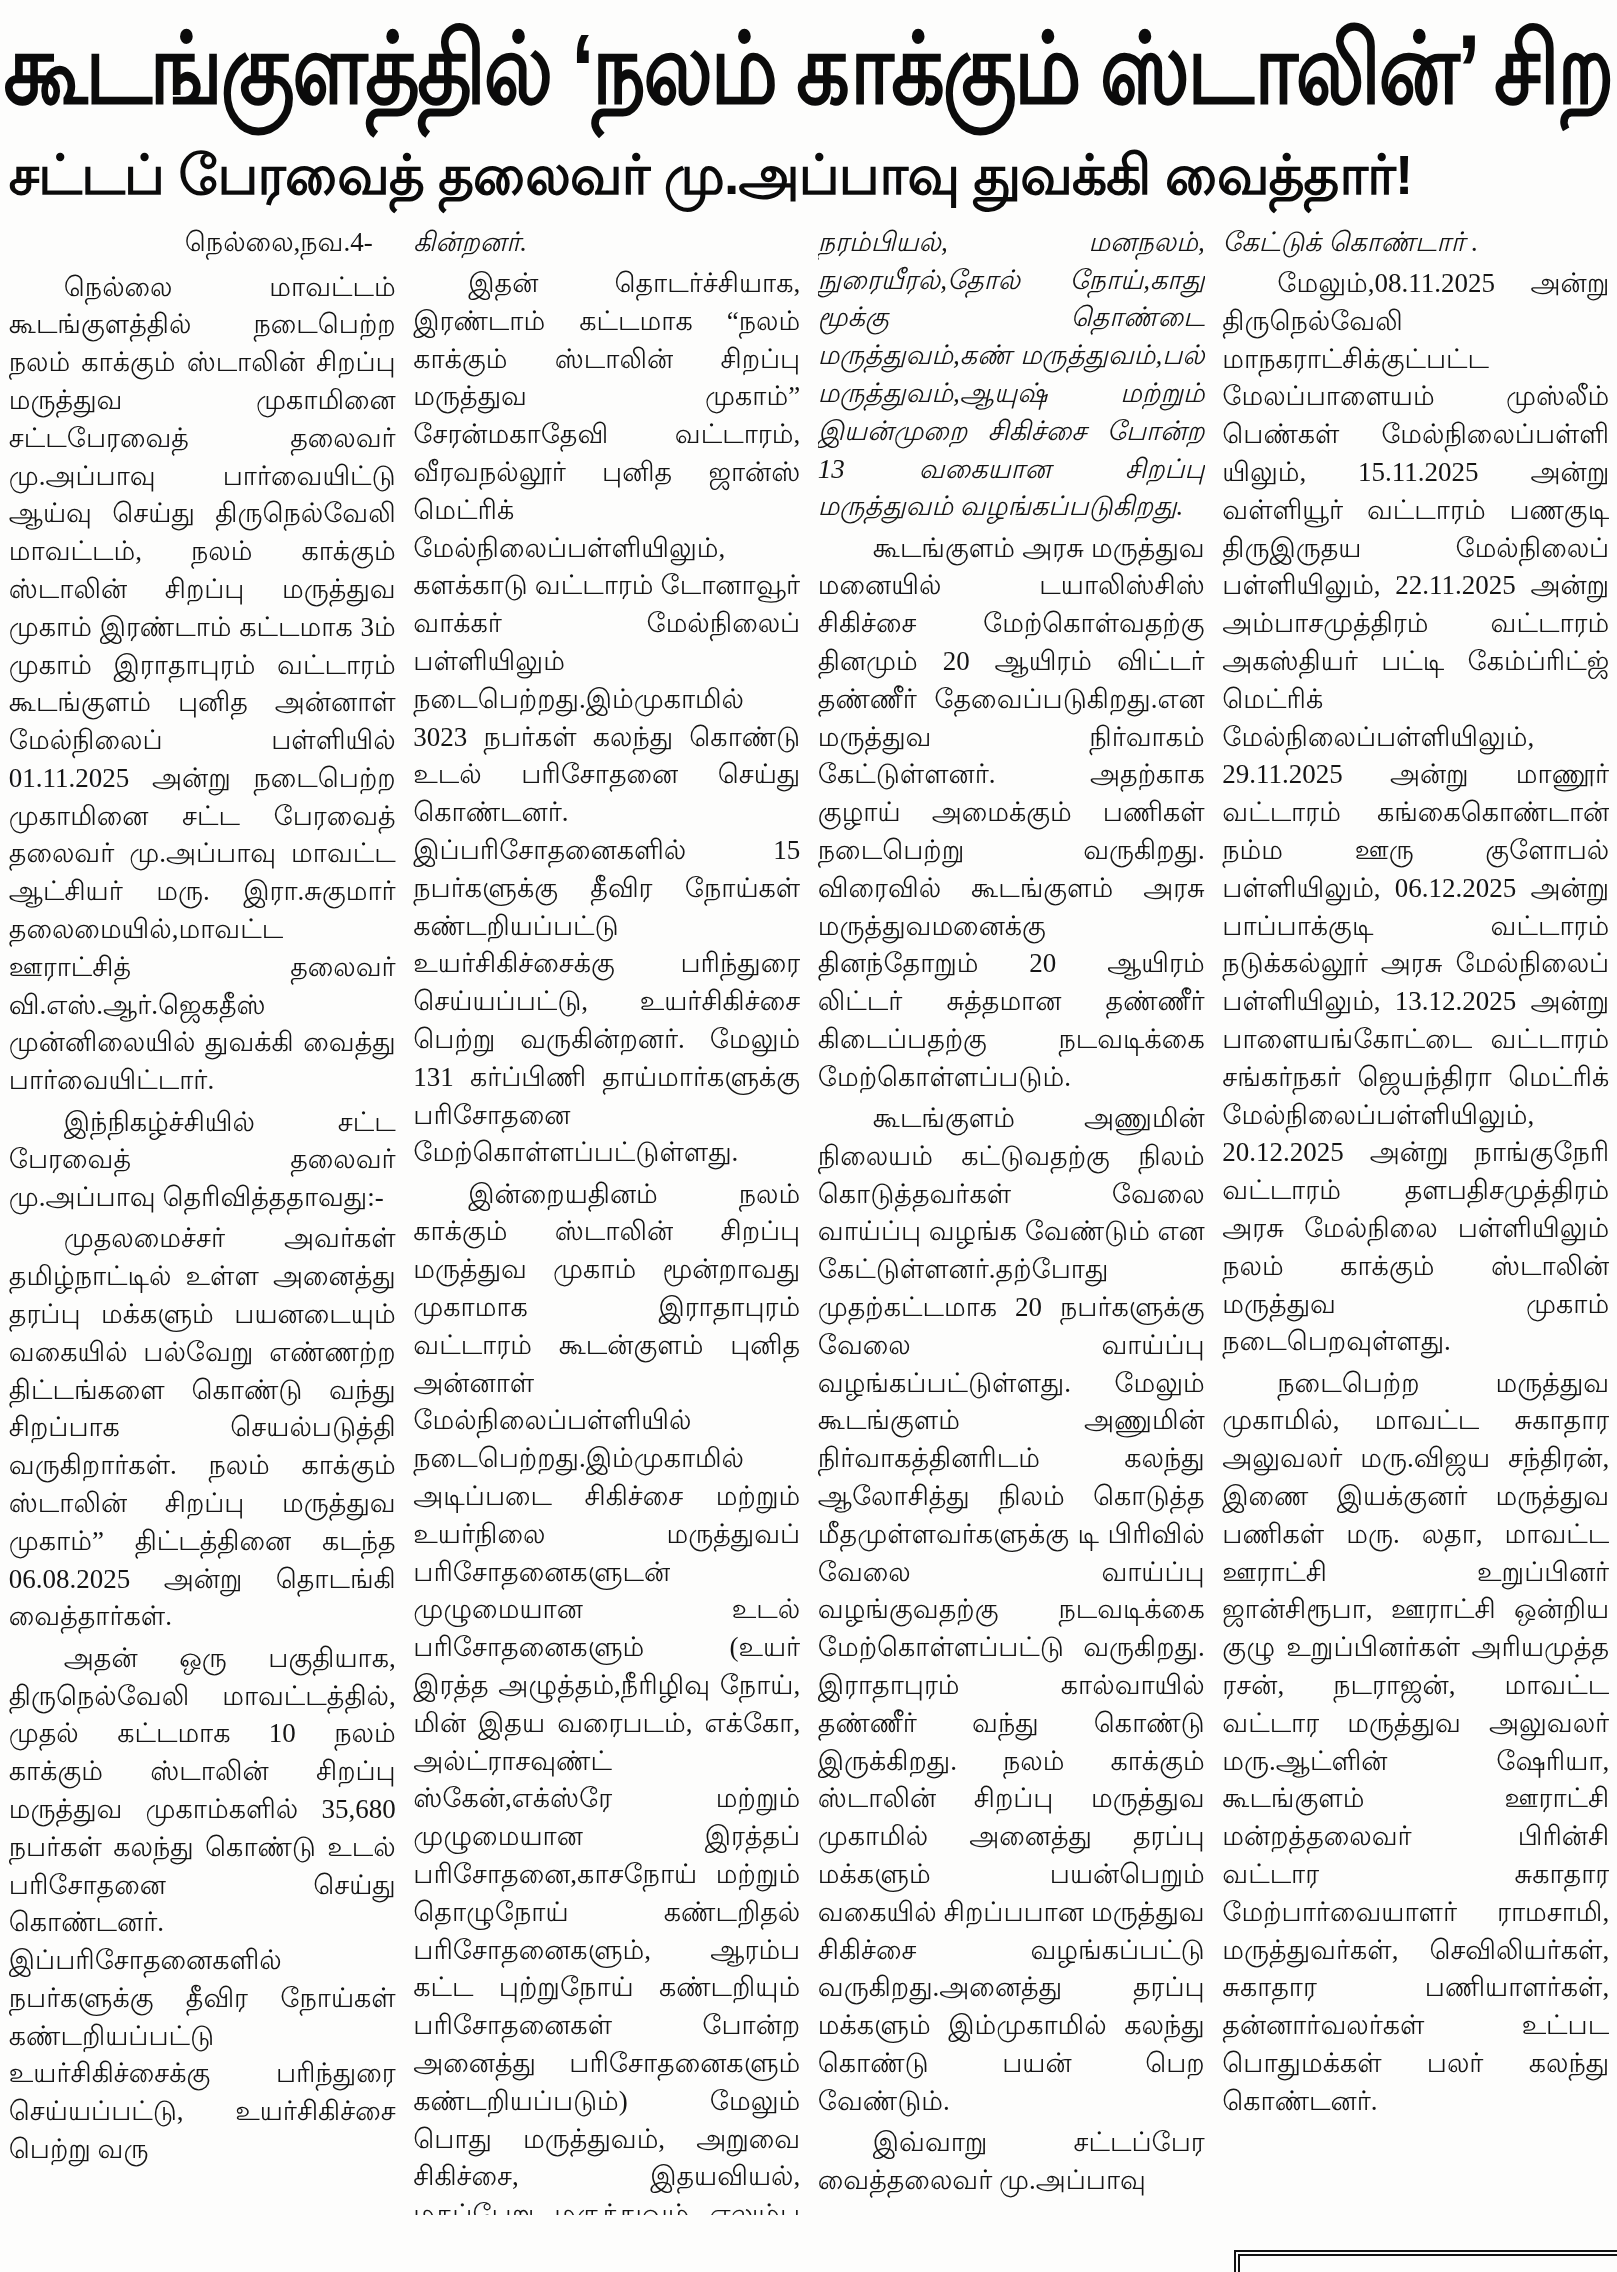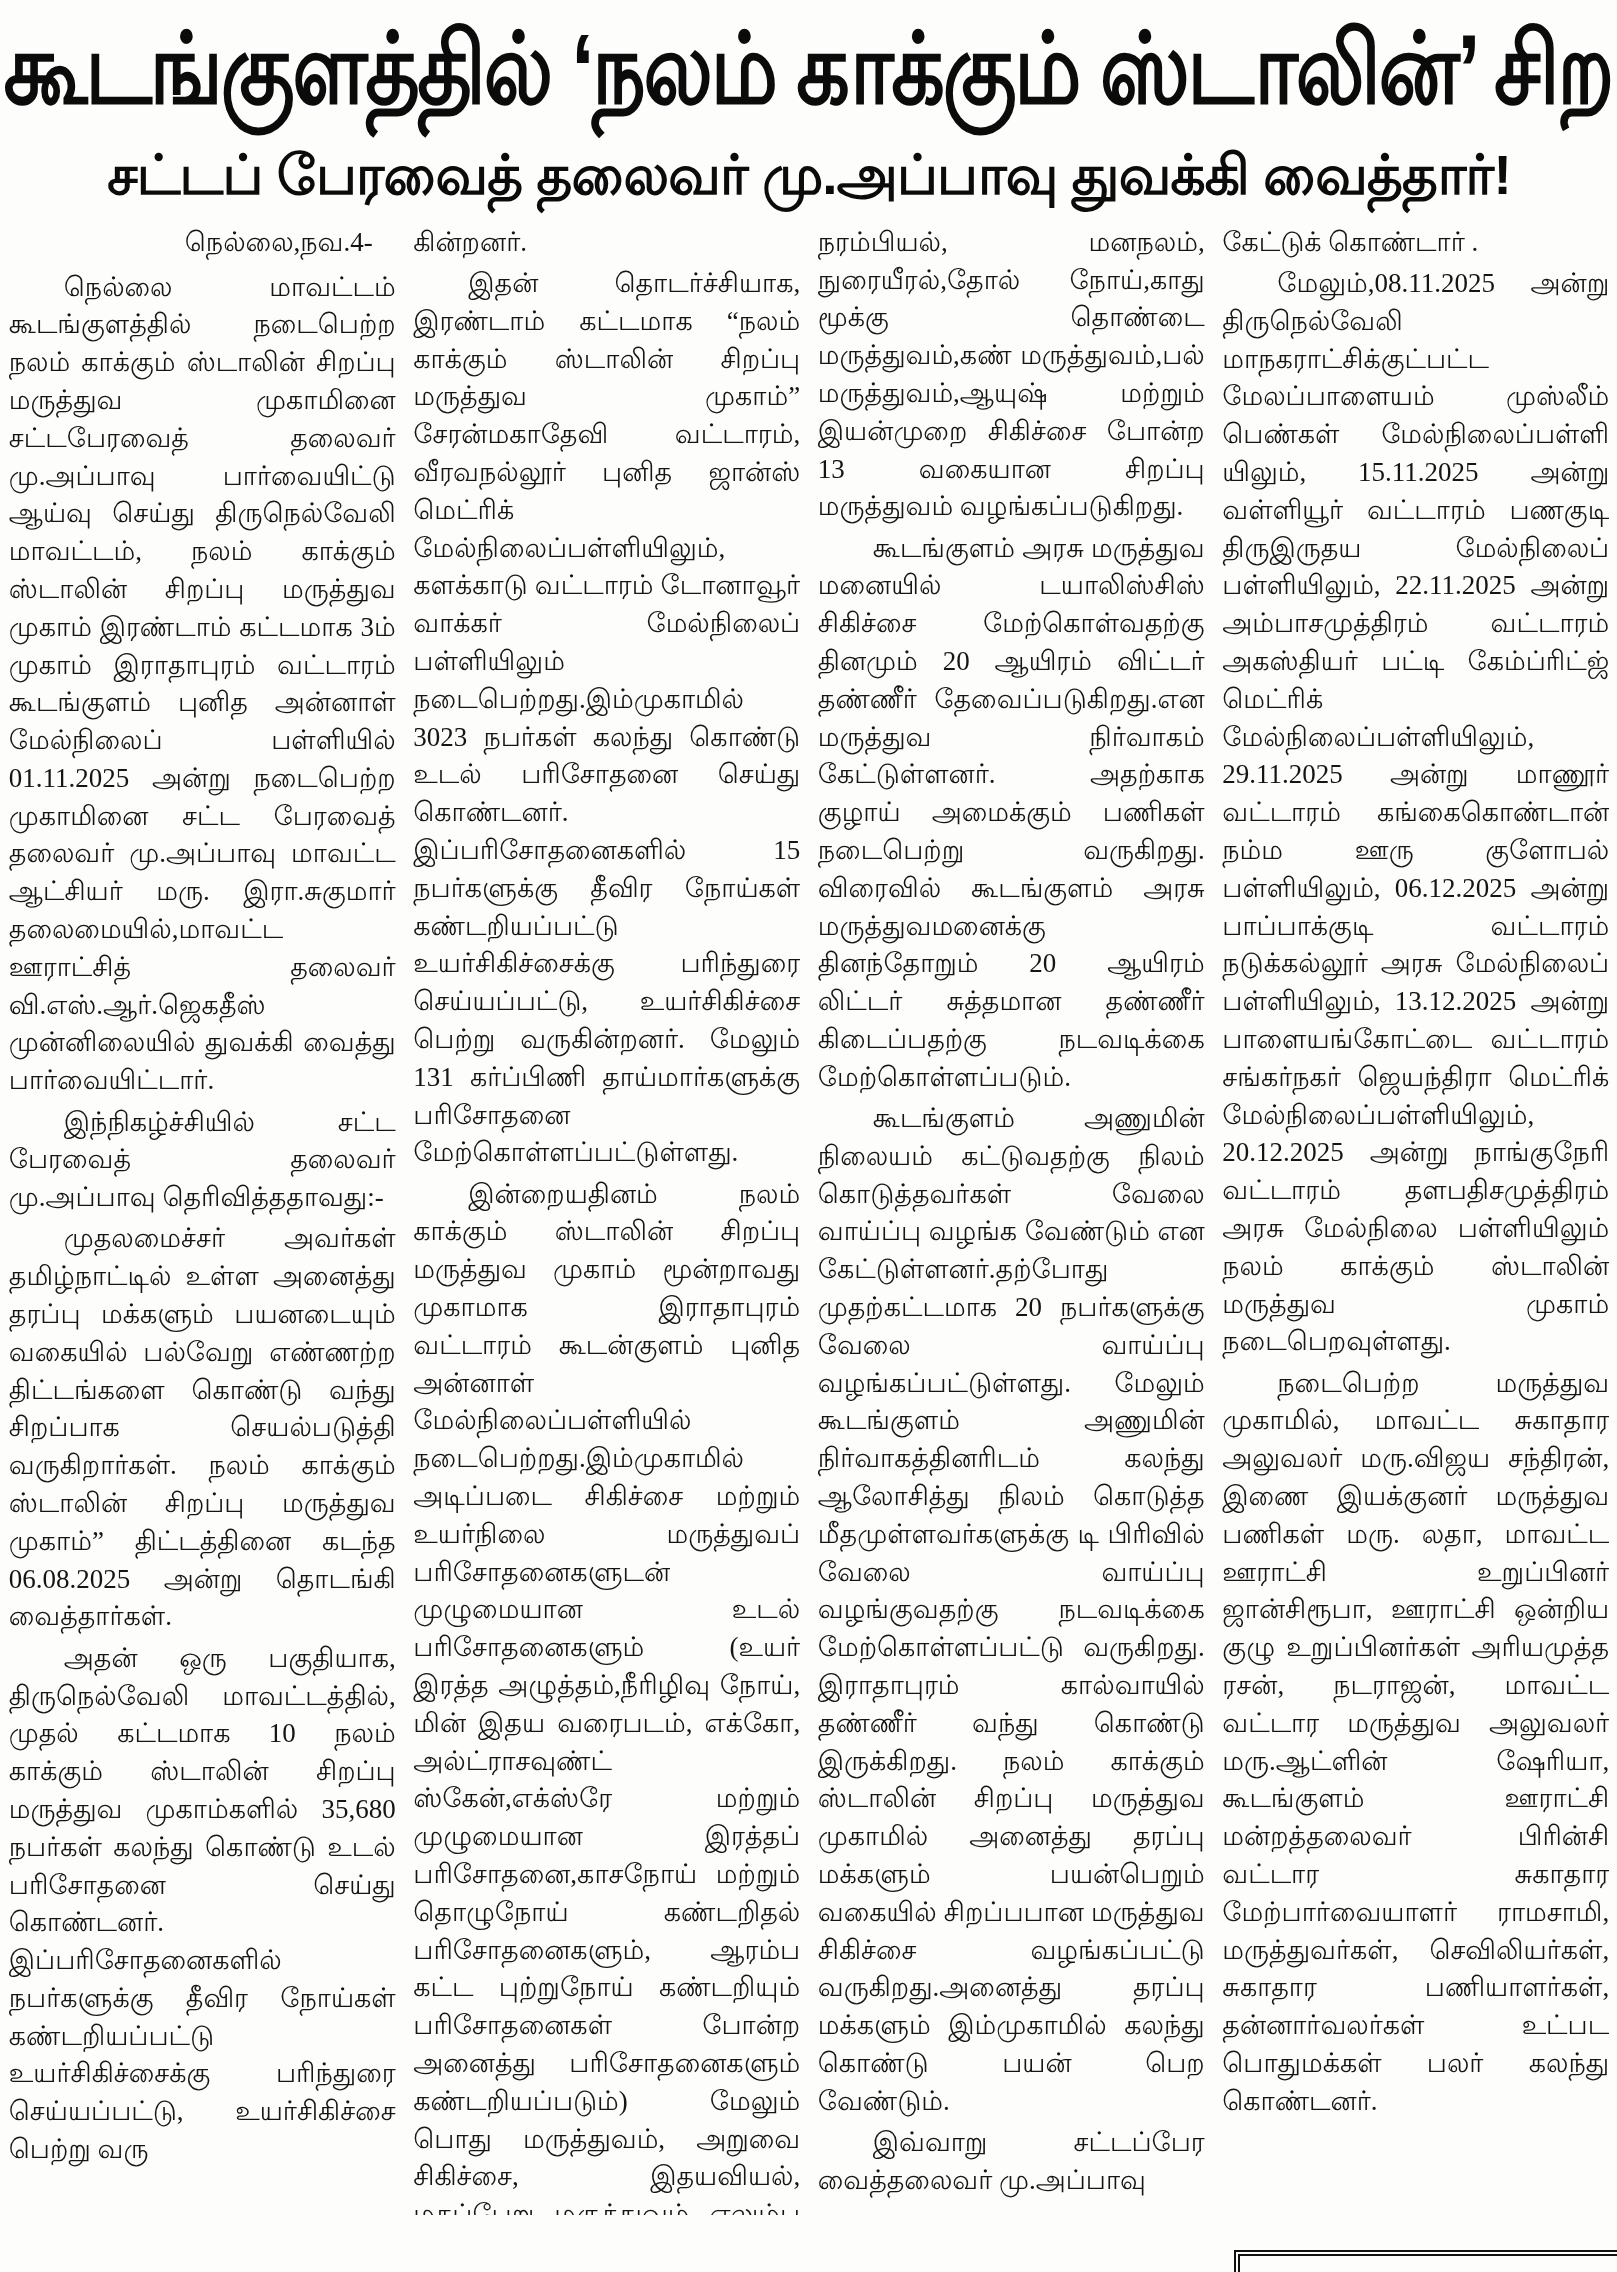--- a/index.html
+++ b/index.html
@@ -24,21 +24,20 @@
     font-size: 84px;
     line-height: 1.3;
     letter-spacing: -2.6px;
     transform: scaleY(1.18);
     transform-origin: top center;
     white-space: nowrap;
     color: #0b0b0b;
   }
   .subheadline {
     margin: 30px 8.8px 0 8.8px;
-    text-align: center;
     font-family: "Liberation Sans", "DejaVu Sans", sans-serif;
     font-weight: 800;
     font-size: 55px;
     line-height: 1.15;
     letter-spacing: -0.9px;
     color: #0b0b0b;
   }
   .columns {
     display: flex;
     gap: 17.6px;
@@ -52,21 +51,21 @@
     min-width: 0;
     font-size: 27px;
     line-height: 1.40;
     text-align: justify;
     overflow: hidden;
   }
   .col p {
     margin: 0 0 3.5px 0;
     text-indent: 55px;
   }
-  .col p.no-indent { text-indent: 0; }
+  .col p.no-indent { text-indent: 0; font-style: italic; }
   .col p.dateline {
     text-align: right;
     text-indent: 0;
     padding-right: 23px;
     margin-bottom: 7px;
   }
   .next-article-frame {
     position: absolute;
     left: 1234px;
     top: 2250px;

